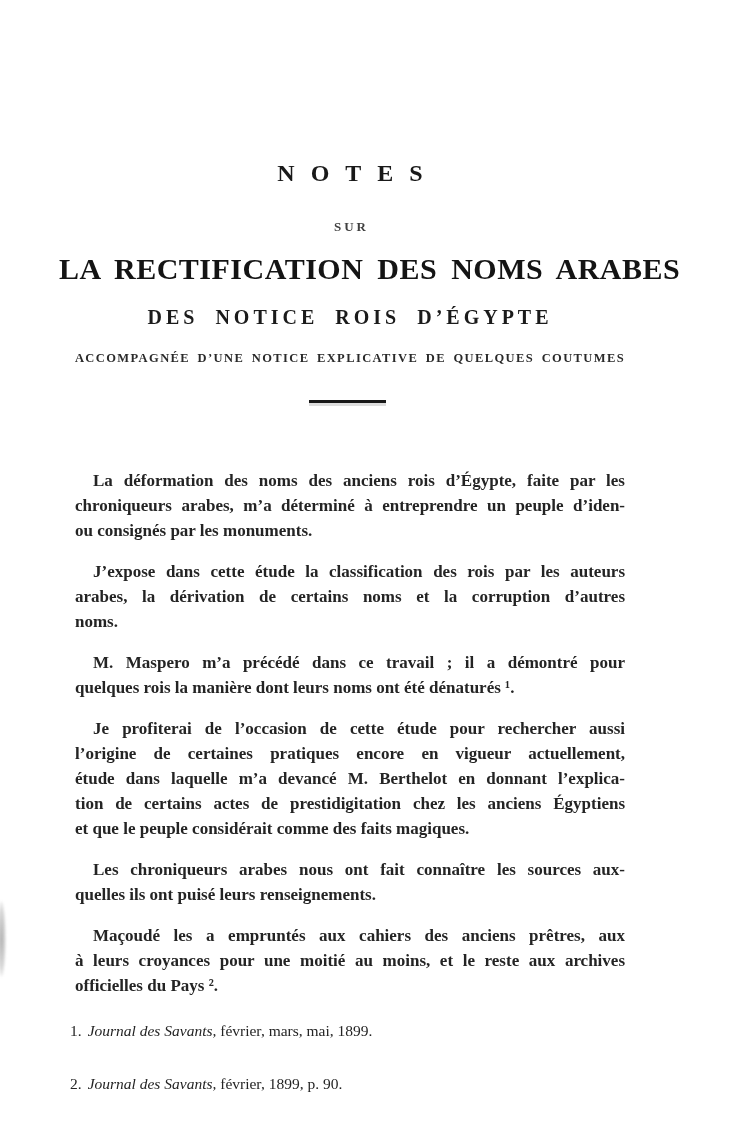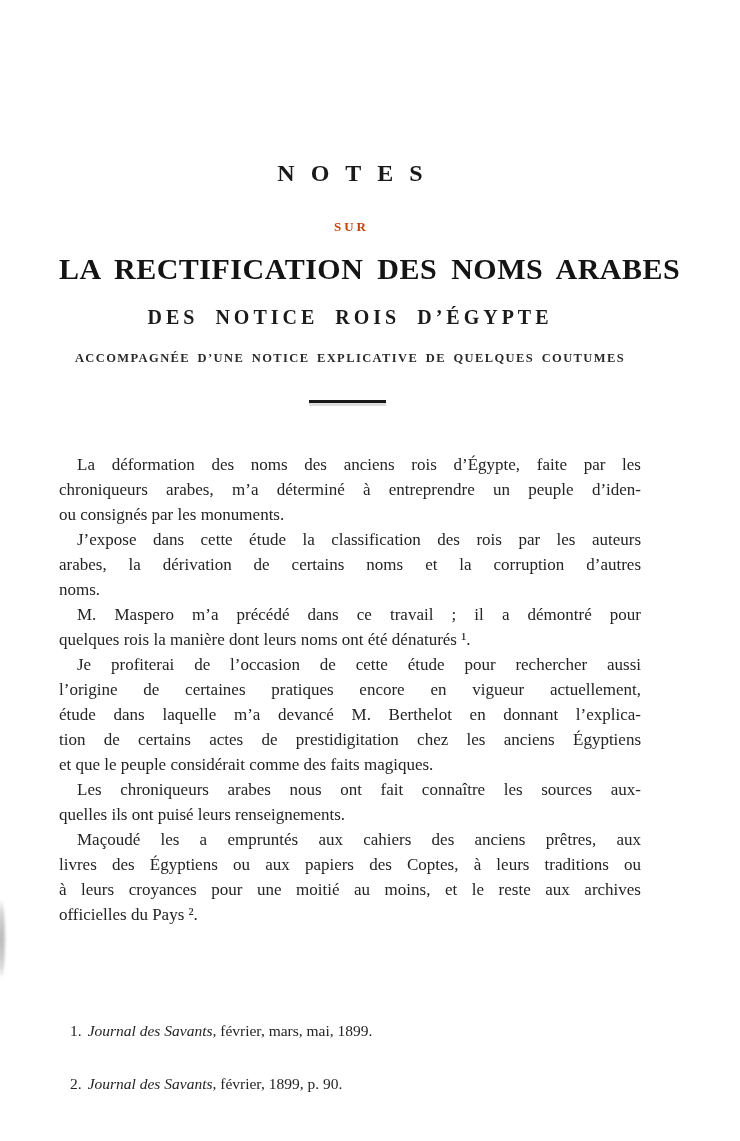--- a/index.html
+++ b/index.html
@@ -19,21 +19,21 @@
   .title-block { position: absolute; left: 59px; top: 0; width: 582px; }
   .t-notes {
     position: absolute; top: 160px; left: 0; width: 100%;
     text-align: center; font-size: 24px; font-weight: 700;
     letter-spacing: 16px; text-indent: 16px; white-space: nowrap;
     color: #191919;
   }
   .t-sur {
     position: absolute; top: 219px; left: 0; width: 100%;
     text-align: center; font-size: 13px; font-weight: 700;
-    letter-spacing: 3px; text-indent: 3px; color: #c2410c;
+    letter-spacing: 3px; text-indent: 3px; color: #404040;
   }
   .t-main {
     position: absolute; top: 252px; left: 0; width: 100%;
     text-align: center; font-size: 30px; font-weight: 700;
     letter-spacing: 0.5px; word-spacing: 6px; white-space: nowrap;
     color: #141414;
   }
   .t-subtitle {
     position: absolute; top: 306px; left: 0; width: 100%;
     text-align: center; font-size: 20px; font-weight: 700;
@@ -50,21 +50,21 @@
     position: absolute; top: 400px; left: 50%;
     width: 77px; height: 3px; margin-left: -41px;
     background: #181818;
     box-shadow: 0 3px 0 rgba(120,120,120,0.25);
   }
   
   .body-text {
     position: absolute; left: 59px; top: 452px; width: 582px;
     font-size: 17px; line-height: 25px; color: #242424;
   }
-  .para { margin: 0; }
+  .para { margin: 16px; font-weight: bold; }
   .line {
     height: 25px; overflow: hidden;
     text-align: justify; text-align-last: justify; text-justify: inter-word;
   }
   .line.first { text-indent: 18px; }
   .line.last { text-align: right; text-align-last: left; }
   
   .footnotes {
     position: absolute; left: 59px; top: 990px; width: 582px;
     font-size: 15.5px; line-height: 25px; color: #242424;
@@ -116,21 +116,20 @@
         <div class="line">étude dans laquelle m’a devancé M. Berthelot en donnant l’explica-</div>
         <div class="line">tion de certains actes de prestidigitation chez les anciens Égyptiens</div>
         <div class="line last">et que le peuple considérait comme des faits magiques.</div>
       </div>
       <div class="para">
         <div class="line first">Les chroniqueurs arabes nous ont fait connaître les sources aux-</div>
         <div class="line last">quelles ils ont puisé leurs renseignements.</div>
       </div>
       <div class="para">
         <div class="line first">Maçoudé les a empruntés aux cahiers des anciens prêtres, aux</div>
-        <div class="line">livres des Égyptiens ou aux papiers des Coptes, à leurs traditions ou</div>
         <div class="line">à leurs croyances pour une moitié au moins, et le reste aux archives</div>
         <div class="line last">officielles du Pays ².</div>
       </div>
     </div>
 
   <div class="footnotes" id="footnotes">
       <div class="footnote"><span class="fn-num">1.</span><span class="fn-source">Journal des Savants,</span><span class="fn-detail"> février, mars, mai, 1899.</span></div>
       <div class="footnote"><span class="fn-num">2.</span><span class="fn-source">Journal des Savants,</span><span class="fn-detail"> février, 1899, p. 90.</span></div>
     </div>
 

